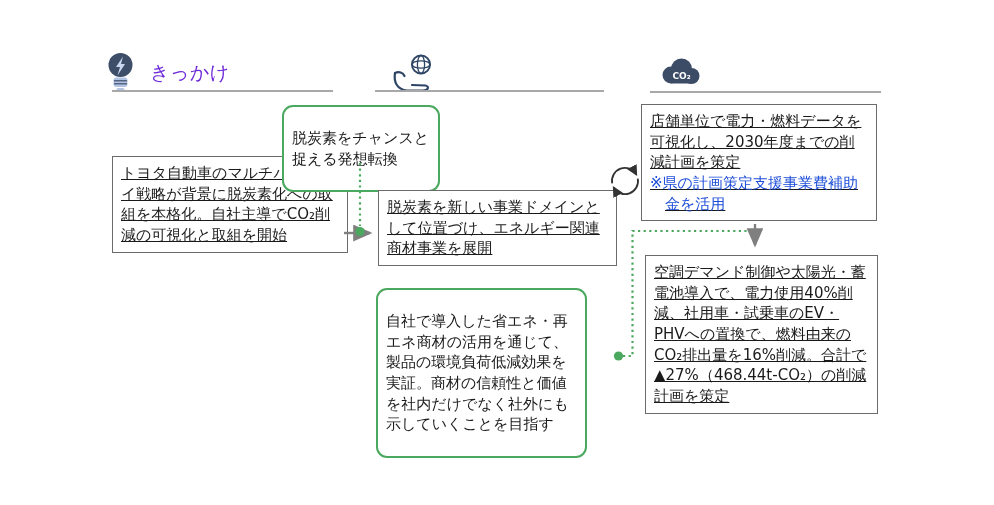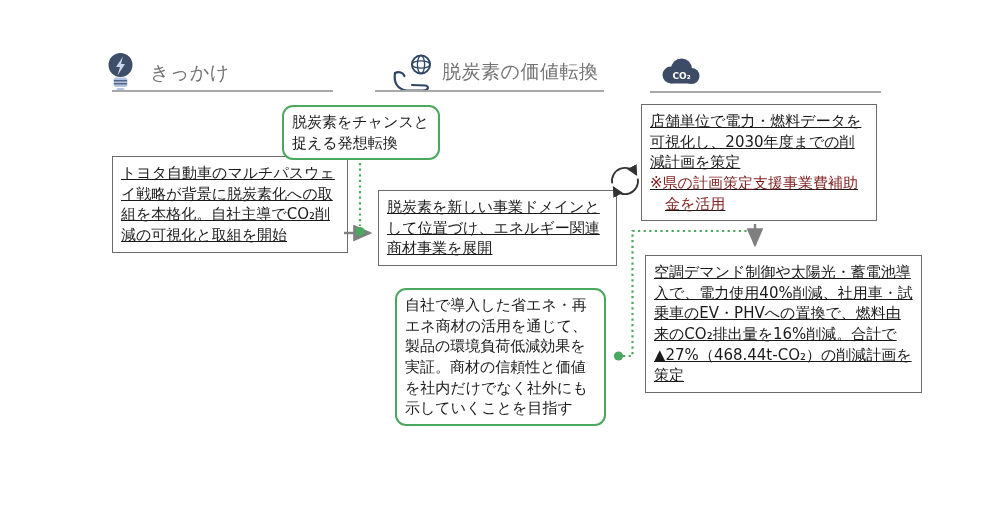--- a/index.html
+++ b/index.html
@@ -1,24 +1,24 @@
 <!DOCTYPE html>
 <html><head>
 <meta charset="utf-8">
 <style>
   html,body{margin:0;padding:0;background:#fff;}
   #canvas{position:relative;width:994px;height:505px;background:#fff;overflow:hidden;
           font-family:"DejaVu Sans",sans-serif;color:#1a1a1a;}
   .hicon{position:absolute;}
-  .hlabel{position:absolute;font-size:19px;color:#737373;white-space:nowrap;letter-spacing:.5px;}
+  .hlabel{position:absolute;font-size:19px;color:#6d28d9;white-space:nowrap;letter-spacing:.5px;}
   .underline{position:absolute;height:2px;background:#A8A8A8;}
   .box{position:absolute;font-size:15px;line-height:1.38;box-sizing:border-box;background:#fff;}
   .box-black{border:1.2px solid #6b6b6b;padding:6px 8px;text-decoration:underline;}
-  .box-green{border:2px solid #4BA85F;border-radius:11px;padding:5px 8px;}
-  .note{color:#7f1d1d;padding-left:1em;text-indent:-1em;}
+  .box-green{border:2px solid #4BA85F;border-radius:11px;padding:21px 8px;}
+  .note{color:#1d4ed8;padding-left:1em;text-indent:-1em;}
   #overlay{position:absolute;left:0;top:0;pointer-events:none;z-index:5;}
 </style>
 </head>
 <body>
 
 <div id="canvas">
 
   <svg class="hicon" style="left:103px;top:50px" width="36" height="48" viewBox="0 0 36 48">
     <circle cx="17.5" cy="15" r="12" fill="#3E4E68"></circle>
     <polygon points="20,6.5 13,17 17,17 14.5,25.5 22,14 18,14" fill="#CBD7EF"></polygon>
@@ -32,48 +32,47 @@
 
   <svg class="hicon" style="left:390px;top:52px" width="48" height="44" viewBox="0 0 48 44">
     <g stroke="#2E4566" fill="none">
       <circle cx="31" cy="12.5" r="9" stroke-width="2"></circle>
       <ellipse cx="31" cy="12.5" rx="9" ry="3.6" stroke-width="1.3"></ellipse>
       <ellipse cx="31" cy="12.5" rx="3.6" ry="9" stroke-width="1.3"></ellipse>
       <path d="M 5 21 C 3.5 30 7 37.5 17 38.5 L 33 38.5 C 38.5 38.5 39.5 34.5 35.5 33.5 L 22 33" stroke-width="2.2" stroke-linecap="round"></path>
       <path d="M 5 21 C 9 19 13 20.5 14.5 24" stroke-width="2.2" stroke-linecap="round"></path>
     </g>
   </svg>
-  <span class="hlabel" style="left:442px;top:59px">脱炭素の価値転換</span>
   <div class="underline" style="left:375px;top:90px;width:229px"></div>
 
   <svg class="hicon" style="left:658px;top:56px" width="46" height="34" viewBox="0 0 46 34">
     <g fill="#3D4C66">
       <circle cx="13" cy="19" r="8.5"></circle>
       <circle cx="23.5" cy="13" r="10.5"></circle>
       <circle cx="33.5" cy="20" r="8"></circle>
       <rect x="9" y="18" width="29" height="9.5" rx="4.75"></rect>
     </g>
     <text x="23.5" y="23" text-anchor="middle" font-size="9" font-weight="bold" fill="#ffffff">CO₂</text>
   </svg>
   <div class="underline" style="left:650px;top:91px;width:231px"></div>
 
   <div class="box box-black" style="left:112px;top:156px;width:236px">トヨタ自動車のマルチパスウェイ戦略が背景に脱炭素化への取組を本格化。自社主導でCO₂削減の可視化と取組を開始</div>
 
   <div class="box box-green" style="left:282px;top:105px;width:158px">脱炭素をチャンスと捉える発想転換</div>
 
   <div class="box box-black" style="left:378px;top:190px;width:239px">脱炭素を新しい事業ドメインとして位置づけ、エネルギー関連商材事業を展開</div>
 
-  <div class="box box-green" style="left:395px;top:288px;width:211px">自社で導入した省エネ・再エネ商材の活用を通じて、製品の環境負荷低減効果を実証。商材の信頼性と価値を社内だけでなく社外にも示していくことを目指す</div>
+  <div class="box box-green" style="left:376px;top:288px;width:211px">自社で導入した省エネ・再エネ商材の活用を通じて、製品の環境負荷低減効果を実証。商材の信頼性と価値を社内だけでなく社外にも示していくことを目指す</div>
 
   <div class="box box-black" style="left:641px;top:104px;width:236px">
     <div>店舗単位で電力・燃料データを可視化し、2030年度までの削減計画を策定</div>
     <div class="note">※県の計画策定支援事業費補助金を活用</div>
   </div>
 
-  <div class="box box-black" style="left:645px;top:255px;width:277px">空調デマンド制御や太陽光・蓄電池導入で、電力使用40%削減、社用車・試乗車のEV・PHVへの置換で、燃料由来のCO₂排出量を16%削減。合計で▲27%（468.44t-CO₂）の削減計画を策定</div>
+  <div class="box box-black" style="left:645px;top:255px;width:233px">空調デマンド制御や太陽光・蓄電池導入で、電力使用40%削減、社用車・試乗車のEV・PHVへの置換で、燃料由来のCO₂排出量を16%削減。合計で▲27%（468.44t-CO₂）の削減計画を策定</div>
 
   <svg id="overlay" width="994" height="505" viewBox="0 0 994 505">
     <defs>
       <marker id="ag" markerWidth="9" markerHeight="8" refX="7" refY="3.5" orient="auto">
         <path d="M0,0 L8,3.5 L0,7 Z" fill="#7F7F7F"></path>
       </marker>
       <marker id="ad" markerWidth="8" markerHeight="7" refX="5" refY="3" orient="auto">
         <path d="M0,0 L6,3 L0,6 Z" fill="#333333"></path>
       </marker>
     </defs>

